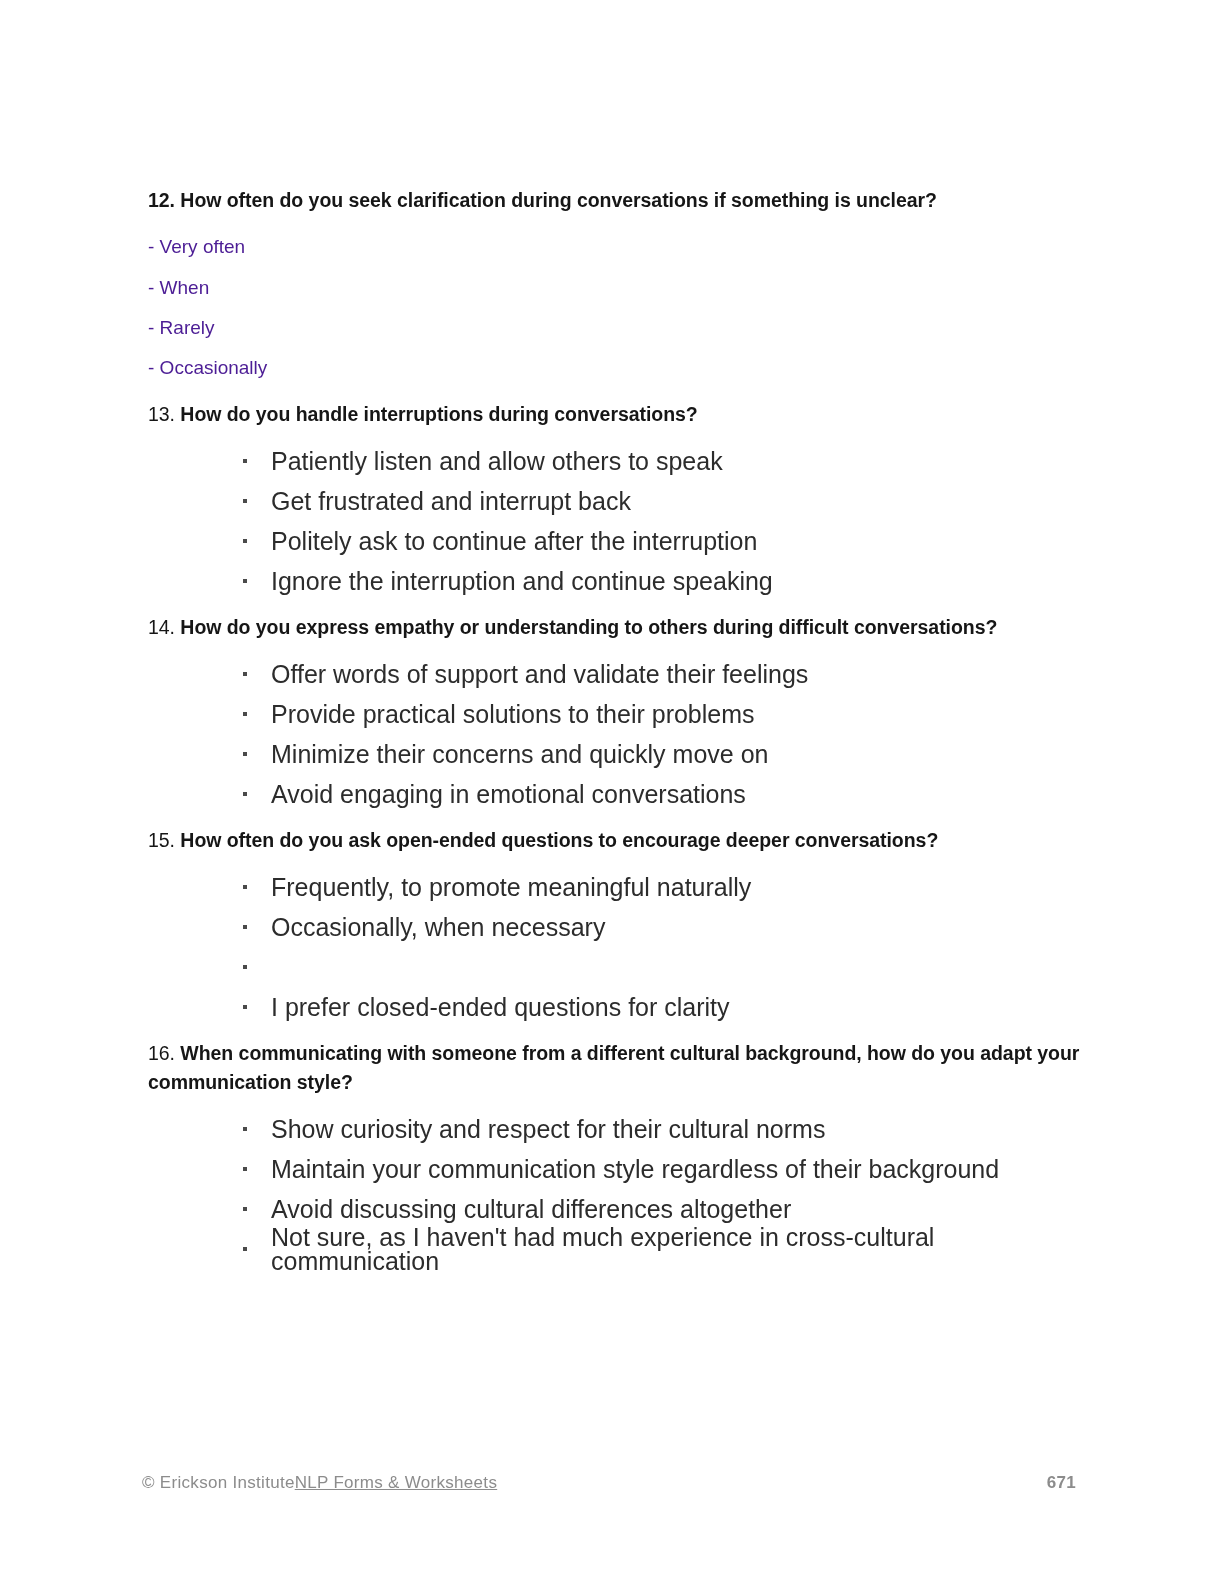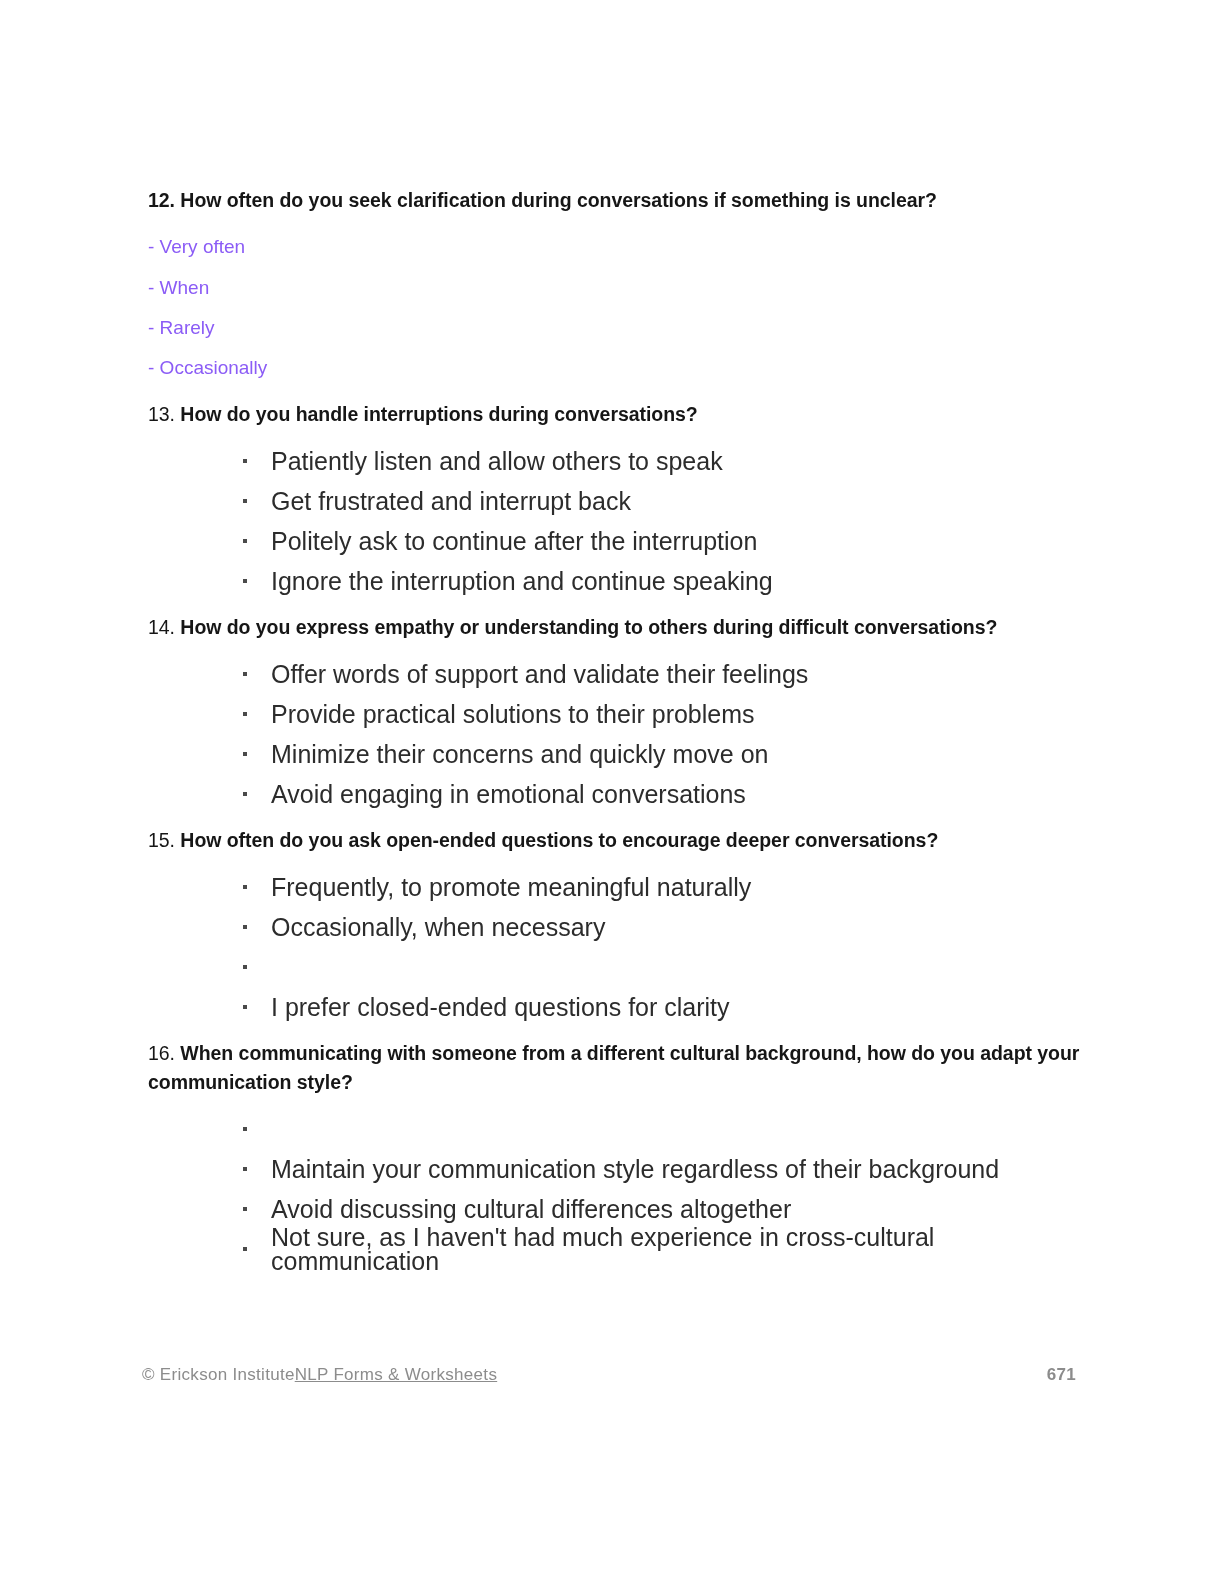--- a/index.html
+++ b/index.html
@@ -60,21 +60,21 @@
 
   
   .options-dash {
     list-style: none;
     margin: 0;
     padding: 0;
   }
   .options-dash .option-row {
     font-size: 19px;
     line-height: 24px;
-    color: #8b5cf6;
+    color: #4c1d95;
     padding: 0;
     margin: 0;
     height: 40px;
     display: flex;
     align-items: center;
   }
   .options-dash .option-row:first-child {
     height: 42px;
   }
   .options-dash .option-text {
@@ -119,21 +119,21 @@
   }
 
   
   .gap-after-heading { height: 11px; }
   .gap-after-list    { height: 12px; }
 
   
   .footer {
     position: absolute;
     left: 142px;
-    top: 1364px;
+    top: 1472px;
     width: 934px;
     display: flex;
     align-items: baseline;
     font-size: 17px;
     line-height: 22px;
     color: #8c8c8c;
     letter-spacing: 0.3px;
   }
   .footer .f-left   { flex: 0 0 auto; text-align: left; }
   .footer .f-center { flex: 1 1 auto; text-align: left; padding-right: 23px; text-decoration: underline;}
@@ -262,20 +262,21 @@
     </div>
 
     <div class="question-block">
       <p class="question-heading"><span class="qnum">16.</span> <span class="qtext">When communicating with someone from a different cultural background, how do you adapt your communication style?</span></p>
       <div class="gap-after-heading"></div>
       <ul class="options-bullet">
         <li class="option-row">
             <span class="bullet-mark">
               <i></i>
             </span>
+            <span class="option-text">Show curiosity and respect for their cultural norms</span>
           </li>
         <li class="option-row">
             <span class="bullet-mark">
               <i></i>
             </span>
             <span class="option-text">Maintain your communication style regardless of their background</span>
           </li>
         <li class="option-row">
             <span class="bullet-mark">
               <i></i>

